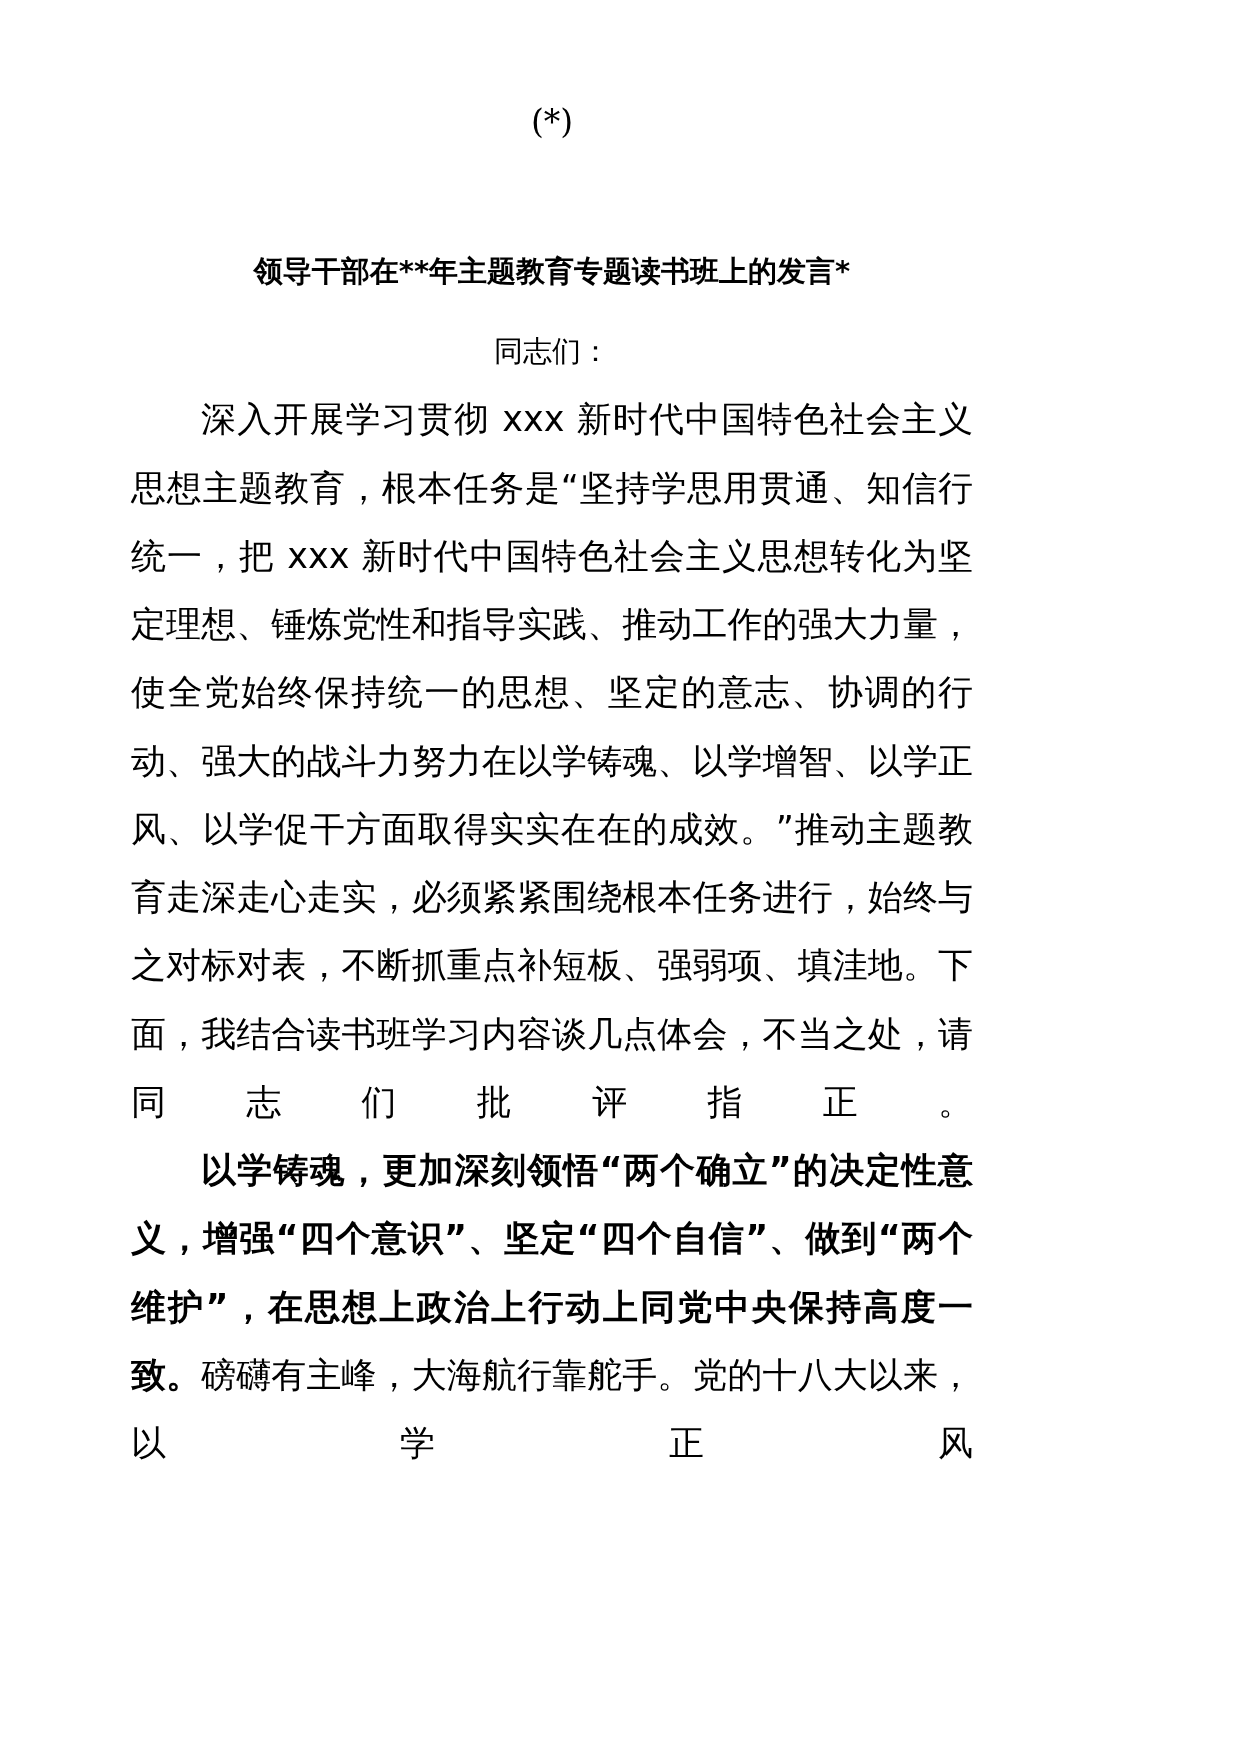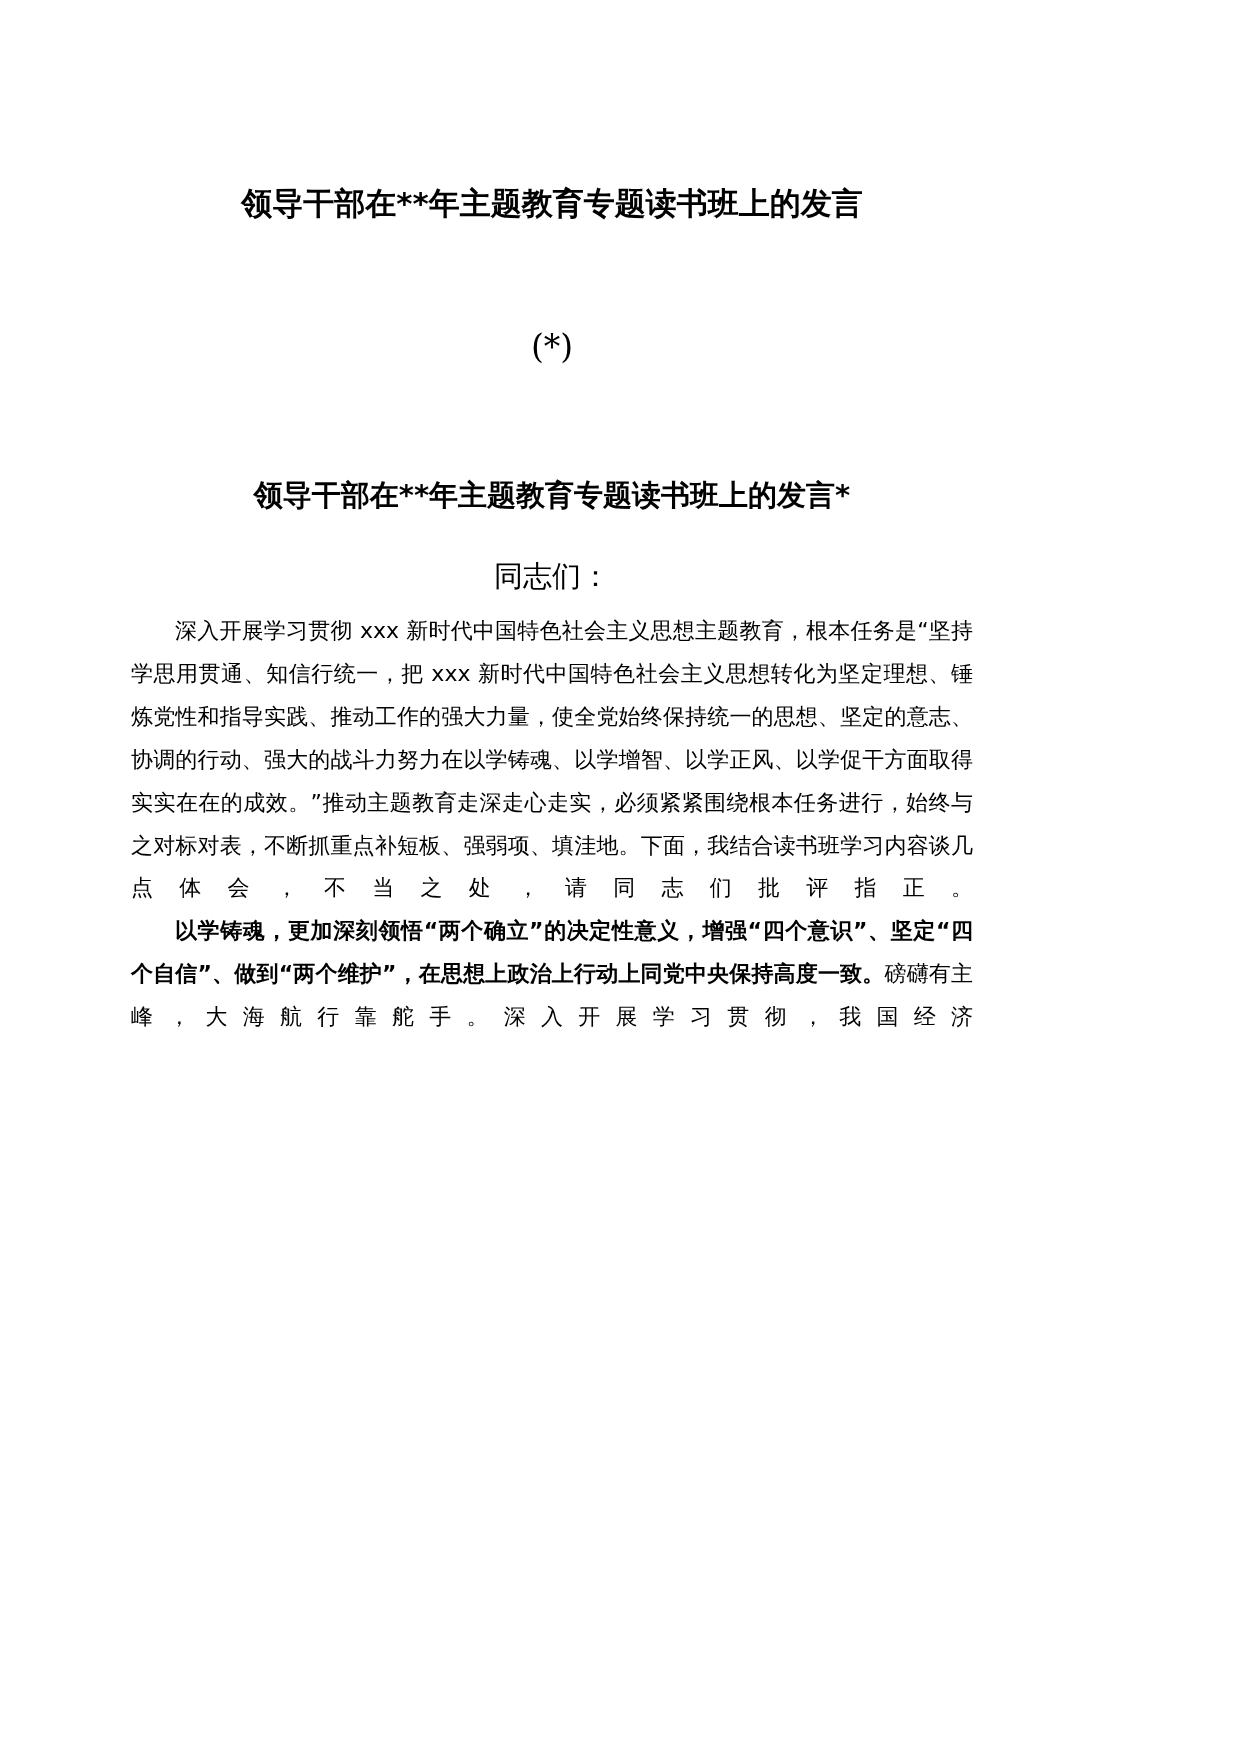--- a/index.html
+++ b/index.html
@@ -63,21 +63,21 @@
 
   
   .salutation {
     font-size: 29px;
     line-height: 1.95;
     margin: 6px;
     padding-top: 20px;
     text-align: center;
   }
   .body-par {
-    font-size: 22px;
+    font-size: 35px;
     line-height: 1.95;
     margin: 0;
     text-align: justify;
     text-justify: inter-character;
     text-align-last: left;
     text-indent: 2em;
   }
   .body-par.tight {
     text-align-last: justify;
   }
@@ -87,26 +87,25 @@
   .last-par {
     text-align-last: justify;
   }
 </style>
 </head>
 <body>
 
 <div class="page">
   <div class="content">
 
-    <h1 class="doc-title">领导干部在**年主题教育专题读书班上的发言</h1>
 
     <p class="star-mark">(*)</p>
 
     <h2 class="section-heading">领导干部在**年主题教育专题读书班上的发言*</h2>
 
     <p class="salutation">同志们：</p>
 
     <p class="body-par tight">深入开展学习贯彻 xxx 新时代中国特色社会主义思想主题教育，根本任务是“坚持学思用贯通、知信行统一，把 xxx 新时代中国特色社会主义思想转化为坚定理想、锤炼党性和指导实践、推动工作的强大力量，使全党始终保持统一的思想、坚定的意志、协调的行动、强大的战斗力努力在以学铸魂、以学增智、以学正风、以学促干方面取得实实在在的成效。”推动主题教育走深走心走实，必须紧紧围绕根本任务进行，始终与之对标对表，不断抓重点补短板、强弱项、填洼地。下面，我结合读书班学习内容谈几点体会，不当之处，请同志们批评指正。</p>
 
-    <p class="body-par last-par"><span class="b">以学铸魂，更加深刻领悟“两个确立”的决定性意义，增强“四个意识”、坚定“四个自信”、做到“两个维护”，在思想上政治上行动上同党中央保持高度一致。</span><span>磅礴有主峰，大海航行靠舵手。深入开展学习贯彻，我国经济</span></p>
+    <p class="body-par last-par"><span class="b">以学铸魂，更加深刻领悟“两个确立”的决定性意义，增强“四个意识”、坚定“四个自信”、做到“两个维护”，在思想上政治上行动上同党中央保持高度一致。</span><span>磅礴有主峰，大海航行靠舵手。党的十八大以来，以学正风</span></p>
 
   </div>
 </div>
 
 </body></html>

